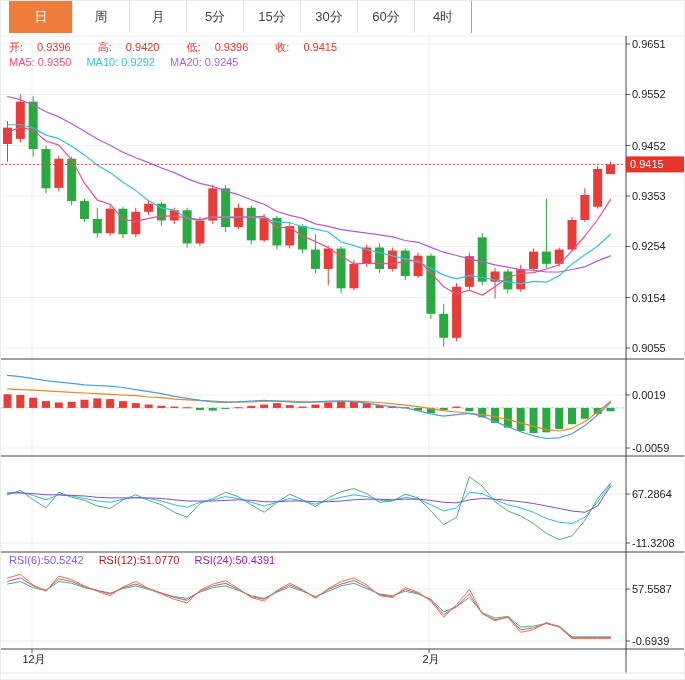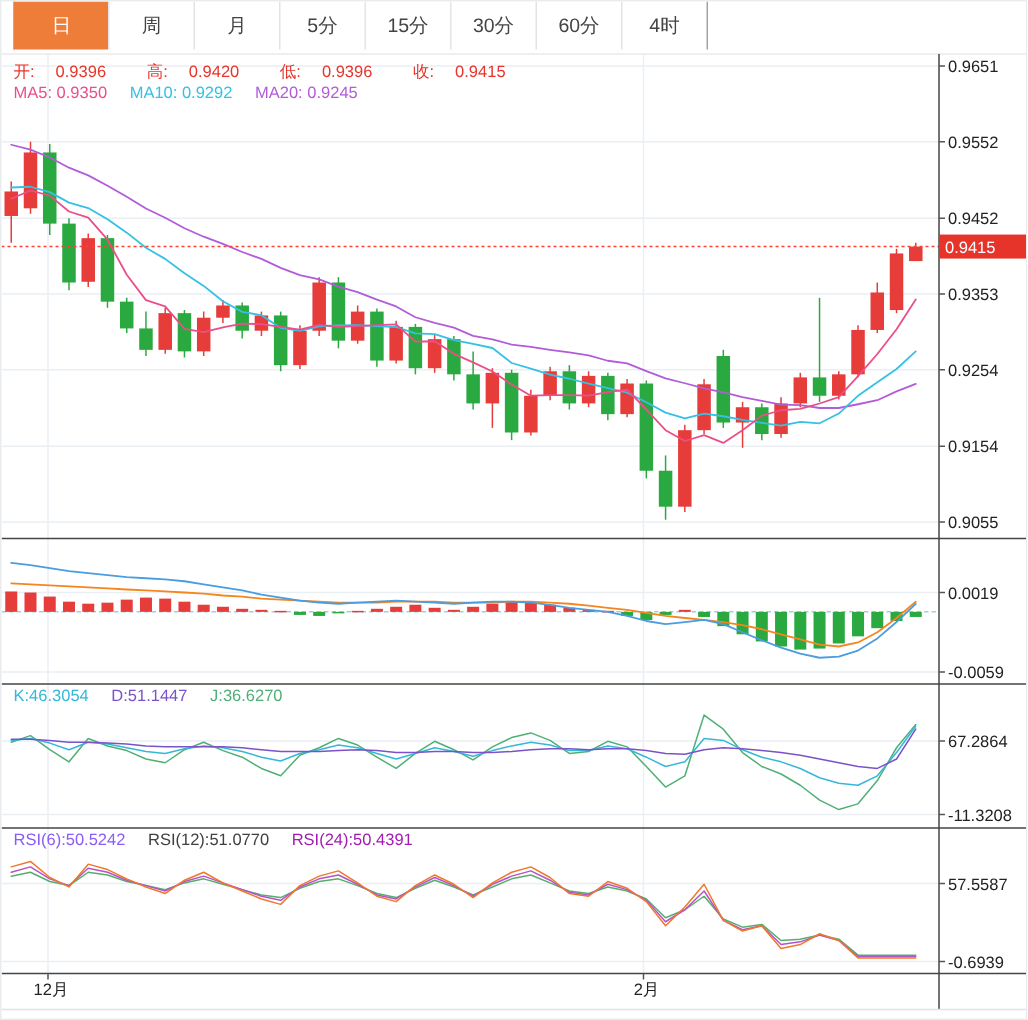--- a/index.html
+++ b/index.html
@@ -29,21 +29,21 @@
   .c-ma5{color:#ea4f8a;}
   .c-ma10{color:#35c0e4;}
   .c-ma20{color:#b25cd8;}
   .c-macd{color:#1fa439;}
   .c-diff{color:#4a9de0;}
   .c-dea{color:#f5861f;}
   .c-k{color:#35b8d8;}
   .c-d{color:#7b52c8;}
   .c-j{color:#4fb077;}
   .c-rsi6{color:#8b5cf6;}
-  .c-rsi12{color:#404040;text-align:center;}
+  .c-rsi12{color:#b91c1c;text-align:center;}
   .c-rsi24{color:#a21caf;}
   .pair .v{margin-left:2px;}
 </style>
 </head>
 <body>
 
 <div class="app">
 
   <div class="tabbar">
     <div class="tab active">日</div>
@@ -292,25 +292,20 @@
       <span class="pair c-red"><span>收:</span><span class="v">0.9415</span></span>
     </div>
 
     <div class="overlay ma-row">
       <span class="c-ma5">MA5: 0.9350</span>
       <span class="c-ma10">MA10: 0.9292</span>
       <span class="c-ma20">MA20: 0.9245</span>
     </div>
 
 
-    <div class="overlay kdj-row">
-      <span class="c-k">K:46.3054</span>
-      <span class="c-d">D:51.1447</span>
-      <span class="c-j">J:36.6270</span>
-    </div>
 
     <div class="overlay rsi-row">
       <span class="c-rsi6">RSI(6):50.5242</span>
       <span class="c-rsi12">RSI(12):51.0770</span>
       <span class="c-rsi24">RSI(24):50.4391</span>
     </div>
   </div>
 
 </div>
 

